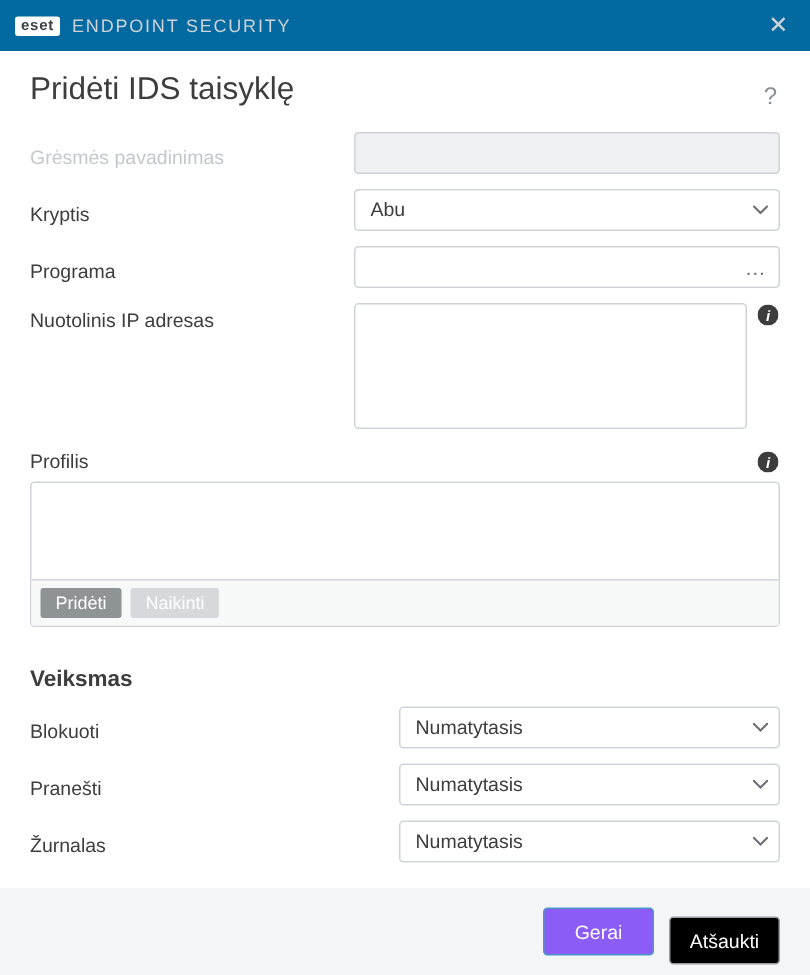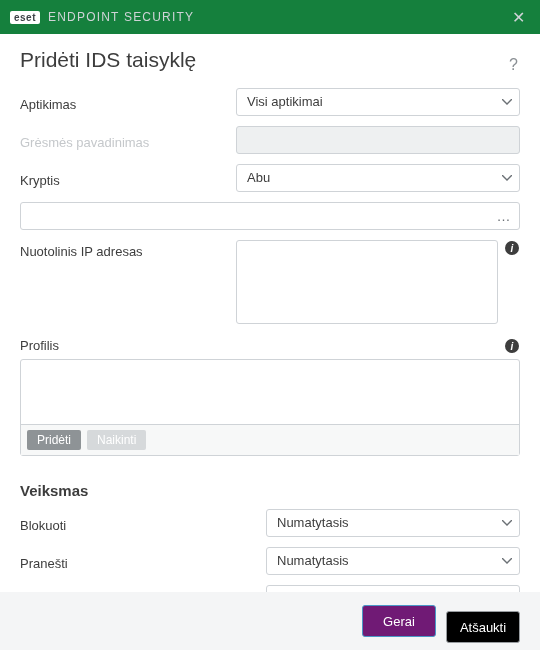--- a/index.html
+++ b/index.html
@@ -1,18 +1,18 @@
 <!DOCTYPE html>
 <html><head>
 <meta charset="utf-8">
 <style>
   * { box-sizing: border-box; margin: 0; padding: 0; font-family: "Segoe UI", Arial, sans-serif; }
   body { background: #fff; width: 540px; height: 650px; overflow: hidden; }
   .titlebar {
-    background: #15803d; color: #d7dbde; height: 30px;
+    background: #0369a1; color: #d7dbde; height: 30px;
     display: flex; align-items: center; padding: 17px 10px;
     font-size: 12px; letter-spacing: 0.5px;
   }
   .brand-logo {
     background: #fff; color: #3d4248; font-weight: 700;
     font-size: 10px; padding: 1px 4px; border-radius: 2px;
     margin-right: 8px; letter-spacing: 0.5px;
   }
   .brand-name { font-weight: 400; letter-spacing: 1.2px; font-size: 12px; color:#cfd3d7;}
   .titlebar .spacer { flex: 1; }
@@ -61,21 +61,21 @@
   .footer {
     position:absolute; bottom:0; left:0; right:0;
     background:#f4f5f6; height:58px; display:flex; align-items:center;
     justify-content:flex-end; padding:0 20px; gap:10px;
   }
   .btn {
     min-width:74px; height:32px; border-radius:3px; font-size:13px;
     display:flex; align-items:center; justify-content:center; cursor:pointer;
     border:1px solid transparent;
   }
-  .btn.primary { background:#701a75; color:#fff; border-color:#4a97c7;}
+  .btn.primary { background:#8b5cf6; color:#fff; border-color:#4a97c7;}
   .btn.secondary { background:#000000; color:#fff; border-color:#989ca0;margin-top:12px;}
   .profile-row { display:flex; align-items:flex-start; }
   .profile-row .info-icon{ margin-top:0;}
 </style>
 </head>
 <body>
 
 <div class="titlebar">
   <span class="brand-logo">eset</span>
   <span class="brand-name">ENDPOINT SECURITY</span>
@@ -83,31 +83,20 @@
   <span class="close-x">✕</span>
 </div>
 
 <div class="content">
 
   <div class="header-row">
     <div class="page-title">Pridėti IDS taisyklę</div>
     <div class="help-q">?</div>
   </div>
 
-  <div class="form-row">
-    <div class="label">Aptikimas</div>
-    <div class="field">
-      <div class="select">Visi aptikimai</div>
-      <span class="chev">
-        <svg width="10" height="6">
-            <path d="M0 0 L5 5 L10 0" fill="none" stroke="#6b7075" stroke-width="1.4"></path>
-          </svg>
-      </span>
-    </div>
-  </div>
 
   <div class="form-row">
     <div class="label disabled">Grėsmės pavadinimas</div>
     <div class="field">
       <div class="select readonly" style="background:#eef0f1;"></div>
     </div>
   </div>
 
   <div class="form-row">
     <div class="label">Kryptis</div>
@@ -115,20 +104,21 @@
       <div class="select">Abu</div>
       <span class="chev">
         <svg width="10" height="6">
             <path d="M0 0 L5 5 L10 0" fill="none" stroke="#6b7075" stroke-width="1.4"></path>
           </svg>
       </span>
     </div>
   </div>
 
   <div class="form-row">
+    <div class="label">Programa</div>
     <div class="field">
       <input class="textbox" value="" style="">
       <span class="dots-btn">…</span>
     </div>
   </div>
 
   <div class="form-row top" style="margin-top:6px;">
     <div class="label">Nuotolinis IP adresas</div>
     <div class="field">
       <textarea class="multiline" style=""></textarea>

